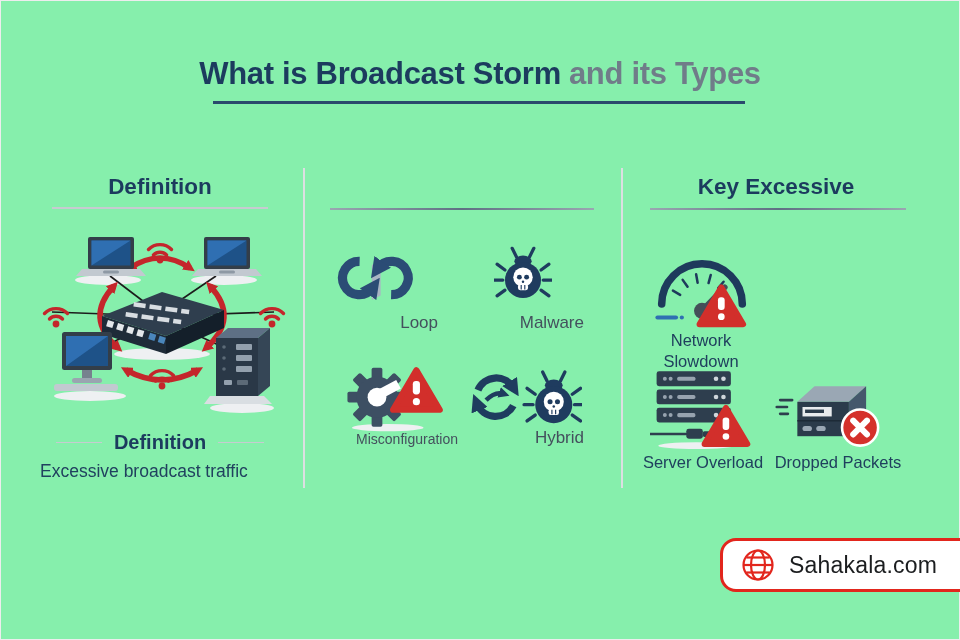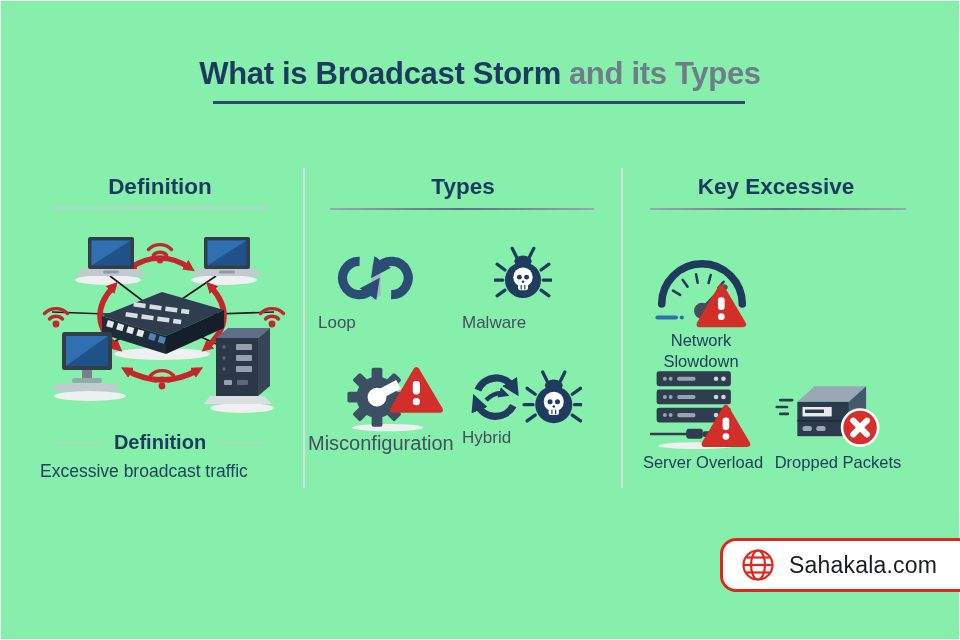--- a/index.html
+++ b/index.html
@@ -13,21 +13,21 @@
   .title{left:0;top:56px;width:100%;text-align:center;font-size:31px;font-weight:bold;letter-spacing:-0.3px;}
   .title .t1{color:#1c3b5e;}
   .title .t2{color:#707c89;margin-left:8px;}
   .title-underline{left:213px;top:101px;width:532px;height:2.5px;background:#2a4a6d;}
   
   .colhead{font-size:22.5px;font-weight:bold;color:#1c3b5e;text-align:center;}
   .u-light{height:1.6px;background:#c6cbd0;}
   .u-dark{height:2.4px;background:linear-gradient(to right,#9aa6b1,#5f7083,#9aa6b1);}
   .divider{width:1.5px;background:#dcdfe2;}
   
-  .tlabel{font-size:17px;font-weight:500;color:#44505d;text-align:left;line-height:1.2;}
+  .tlabel{font-size:17px;font-weight:500;color:#44505d;text-align:right;line-height:1.2;}
   .slabel{font-size:16.5px;font-weight:normal;color:#20405e;text-align:center;line-height:1.25;}
   
   .cap-row{display:flex;align-items:center;justify-content:center;gap:12px;}
   .cap-dash{width:46px;height:1.8px;background:#c6cbd0;}
   .cap-title{font-size:20px;font-weight:bold;color:#1c3b5e;}
   .cap-text{font-size:17.5px;color:#21415f;text-align:left;}
   
   .watermark{
     left:720px;top:538px;width:280px;height:54px;background:#fff;
     border:3px solid #e2261d;border-radius:16px;
@@ -93,21 +93,20 @@
   </svg>
 
   <div class="abs title">
     <span class="t1">What is Broadcast Storm</span><span class="t2">and its Types</span>
   </div>
   <div class="abs title-underline"></div>
 
   <div class="abs colhead" style="left:40px;top:174px;width:240px;">Definition</div>
   <div class="abs u-light" style="left:52px;top:207px;width:216px;"></div>
 
-  <div class="abs colhead" style="left:320px;top:174px;width:286px;">Types</div>
   <div class="abs u-dark" style="left:330px;top:208px;width:264px;"></div>
 
   <div class="abs colhead" style="left:640px;top:174px;width:272px;">Key Excessive</div>
   <div class="abs u-dark" style="left:650px;top:208px;width:256px;"></div>
 
   <div class="abs divider" style="left:303px;top:168px;height:320px;"></div>
   <div class="abs divider" style="left:621px;top:168px;height:320px;"></div>
 
   <svg class="abs" style="left:36px;top:226px;" width="256" height="198" viewBox="0 0 256 198">
 
@@ -229,21 +228,21 @@
         <rect x="-6" y="-33" width="12" height="16" rx="2" transform="rotate(225)"></rect>
         <rect x="-6" y="-33" width="12" height="16" rx="2" transform="rotate(270)"></rect>
         <rect x="-6" y="-33" width="12" height="16" rx="2" transform="rotate(315)"></rect>
         <circle cx="0" cy="0" r="23"></circle>
       </g>
       <circle cx="0" cy="0" r="10.5" fill="#ffffff"></circle>
       <rect x="6" y="-7" width="22" height="11" fill="#ffffff" transform="rotate(-28)"></rect>
     </g>
     <use href="#warn" transform="translate(56,12)"></use>
   </svg>
-  <div class="abs tlabel" style="left:308px;top:431px;width:150px;font-size:20px;">Misconfiguration</div>
+  <div class="abs tlabel" style="left:308px;top:431px;width:150px;font-size:14px;">Misconfiguration</div>
 
   <svg class="abs" style="left:468px;top:362px;" width="114" height="69" viewBox="0 0 126 76">
     <g fill="none" stroke="#1f3c5f" stroke-width="8">
       <path d="M 11,31 A 22 22 0 0 1 50,28" marker-end="url(#anb)"></path>
       <path d="M 50,48 A 22 22 0 0 1 10,46" marker-end="url(#anb)"></path>
     </g>
     <path d="M 20,42 Q 30,32 39,35" fill="none" stroke="#1f3c5f" stroke-width="5" marker-end="url(#anb)"></path>
     <use href="#bug" transform="translate(62,6) scale(0.82)"></use>
   </svg>
   <div class="abs tlabel" style="left:462px;top:428px;width:122px;">Hybrid</div>

